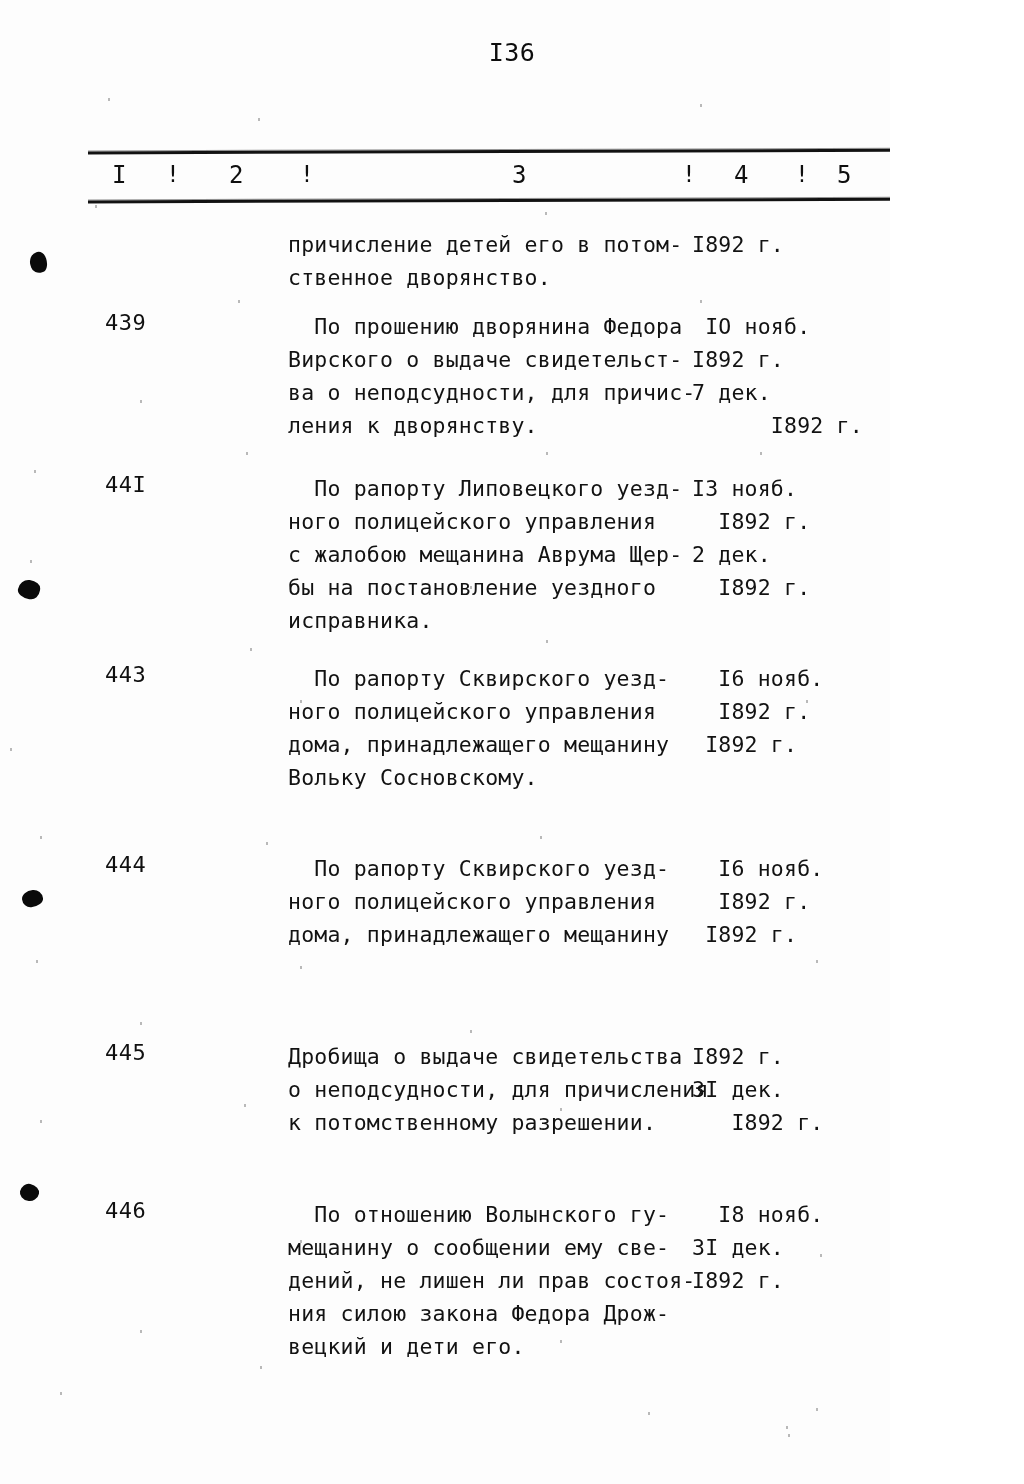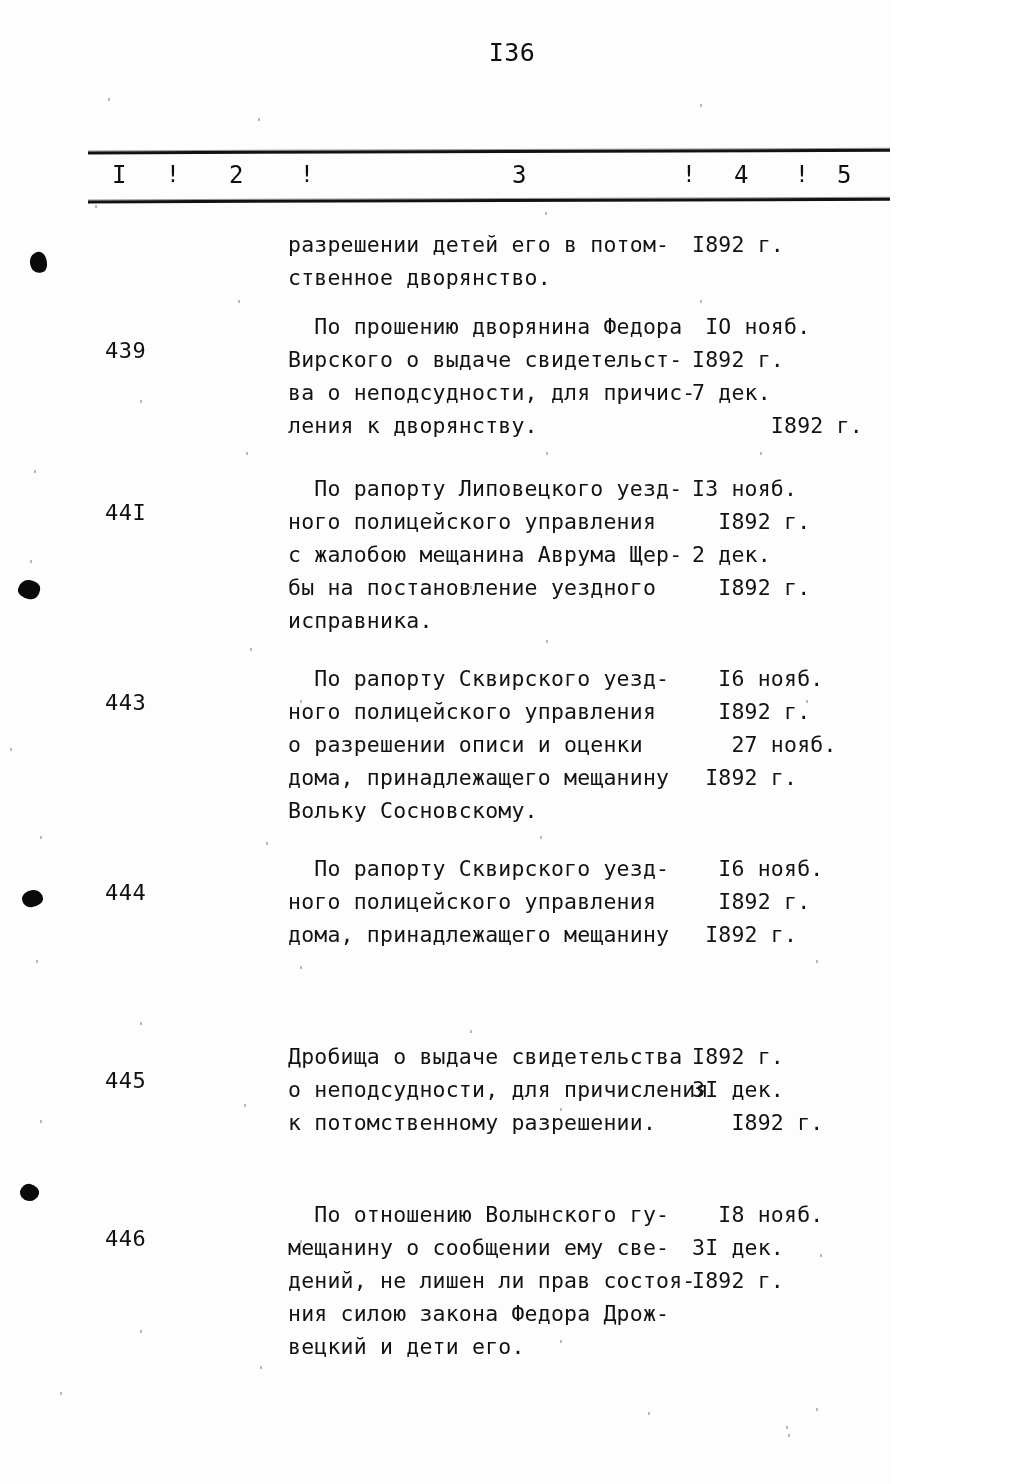--- a/index.html
+++ b/index.html
@@ -72,21 +72,20 @@
     width: 1024px;
   }
   .entry-num {
     position: absolute;
     left: 105px;
     top: 0;
     font-size: 22px;
     letter-spacing: 0.5px;
     color: #101010;
     white-space: nowrap;
-    margin-top: 28px;
   }
   .entry-body {
     position: absolute;
     left: 288px;
     top: 0;
     width: 700px;
   }
   .line {
     position: relative;
     height: 33px;
@@ -166,21 +165,21 @@
     <span class="col-cell col-sep" style="left:707px;">!</span>
     <span class="col-cell" style="left:749px;">5</span>
     <span class="col-cell col-sep" style="left:801px;">!</span>
     <span class="col-cell" style="left:856px;">6</span>
   </div>
 
   <div id="entries-root">
       <div class="entry" style="top: 228px;">
         <div class="entry-num"></div>
         <div class="entry-body">
-          <div class="line"><span class="subj">разрешении детей его в потом-</span><span class="date">I892 г.</span></div>
+          <div class="line"><span class="subj">причисление детей его в потом-</span><span class="date">I892 г.</span></div>
           <div class="line"><span class="subj">ственное дворянство.</span><span class="date"></span></div>
         </div>
       </div>
       <div class="entry" style="top: 310px;">
         <div class="entry-num">439</div>
         <div class="entry-body">
           <div class="line"><span class="subj">  По прошению дворянина Федора</span><span class="date"> IO нояб.</span></div>
           <div class="line"><span class="subj">Вирского о выдаче свидетельст-</span><span class="date">I892 г.</span></div>
           <div class="line"><span class="subj">ва о неподсудности, для причис-</span><span class="date">7 дек.</span></div>
           <div class="line"><span class="subj">ления к дворянству.</span><span class="date">      I892 г.</span></div>
@@ -194,21 +193,20 @@
           <div class="line"><span class="subj">с жалобою мещанина Аврума Щер-</span><span class="date">2 дек.</span></div>
           <div class="line"><span class="subj">бы на постановление уездного</span><span class="date">  I892 г.</span></div>
           <div class="line"><span class="subj">исправника.</span><span class="date"></span></div>
         </div>
       </div>
       <div class="entry" style="top: 662px;">
         <div class="entry-num">443</div>
         <div class="entry-body">
           <div class="line"><span class="subj">  По рапорту Сквирского уезд-</span><span class="date">  I6 нояб.</span></div>
           <div class="line"><span class="subj">ного полицейского управления</span><span class="date">  I892 г.</span></div>
-          <div class="line"><span class="subj">о разрешении описи и оценки</span><span class="date">   27 нояб.</span></div>
           <div class="line"><span class="subj">дома, принадлежащего мещанину</span><span class="date"> I892 г.</span></div>
           <div class="line"><span class="subj">Вольку Сосновскому.</span><span class="date"></span></div>
         </div>
       </div>
       <div class="entry" style="top: 852px;">
         <div class="entry-num">444</div>
         <div class="entry-body">
           <div class="line"><span class="subj">  По рапорту Сквирского уезд-</span><span class="date">  I6 нояб.</span></div>
           <div class="line"><span class="subj">ного полицейского управления</span><span class="date">  I892 г.</span></div>
           <div class="line"><span class="subj">дома, принадлежащего мещанину</span><span class="date"> I892 г.</span></div>

